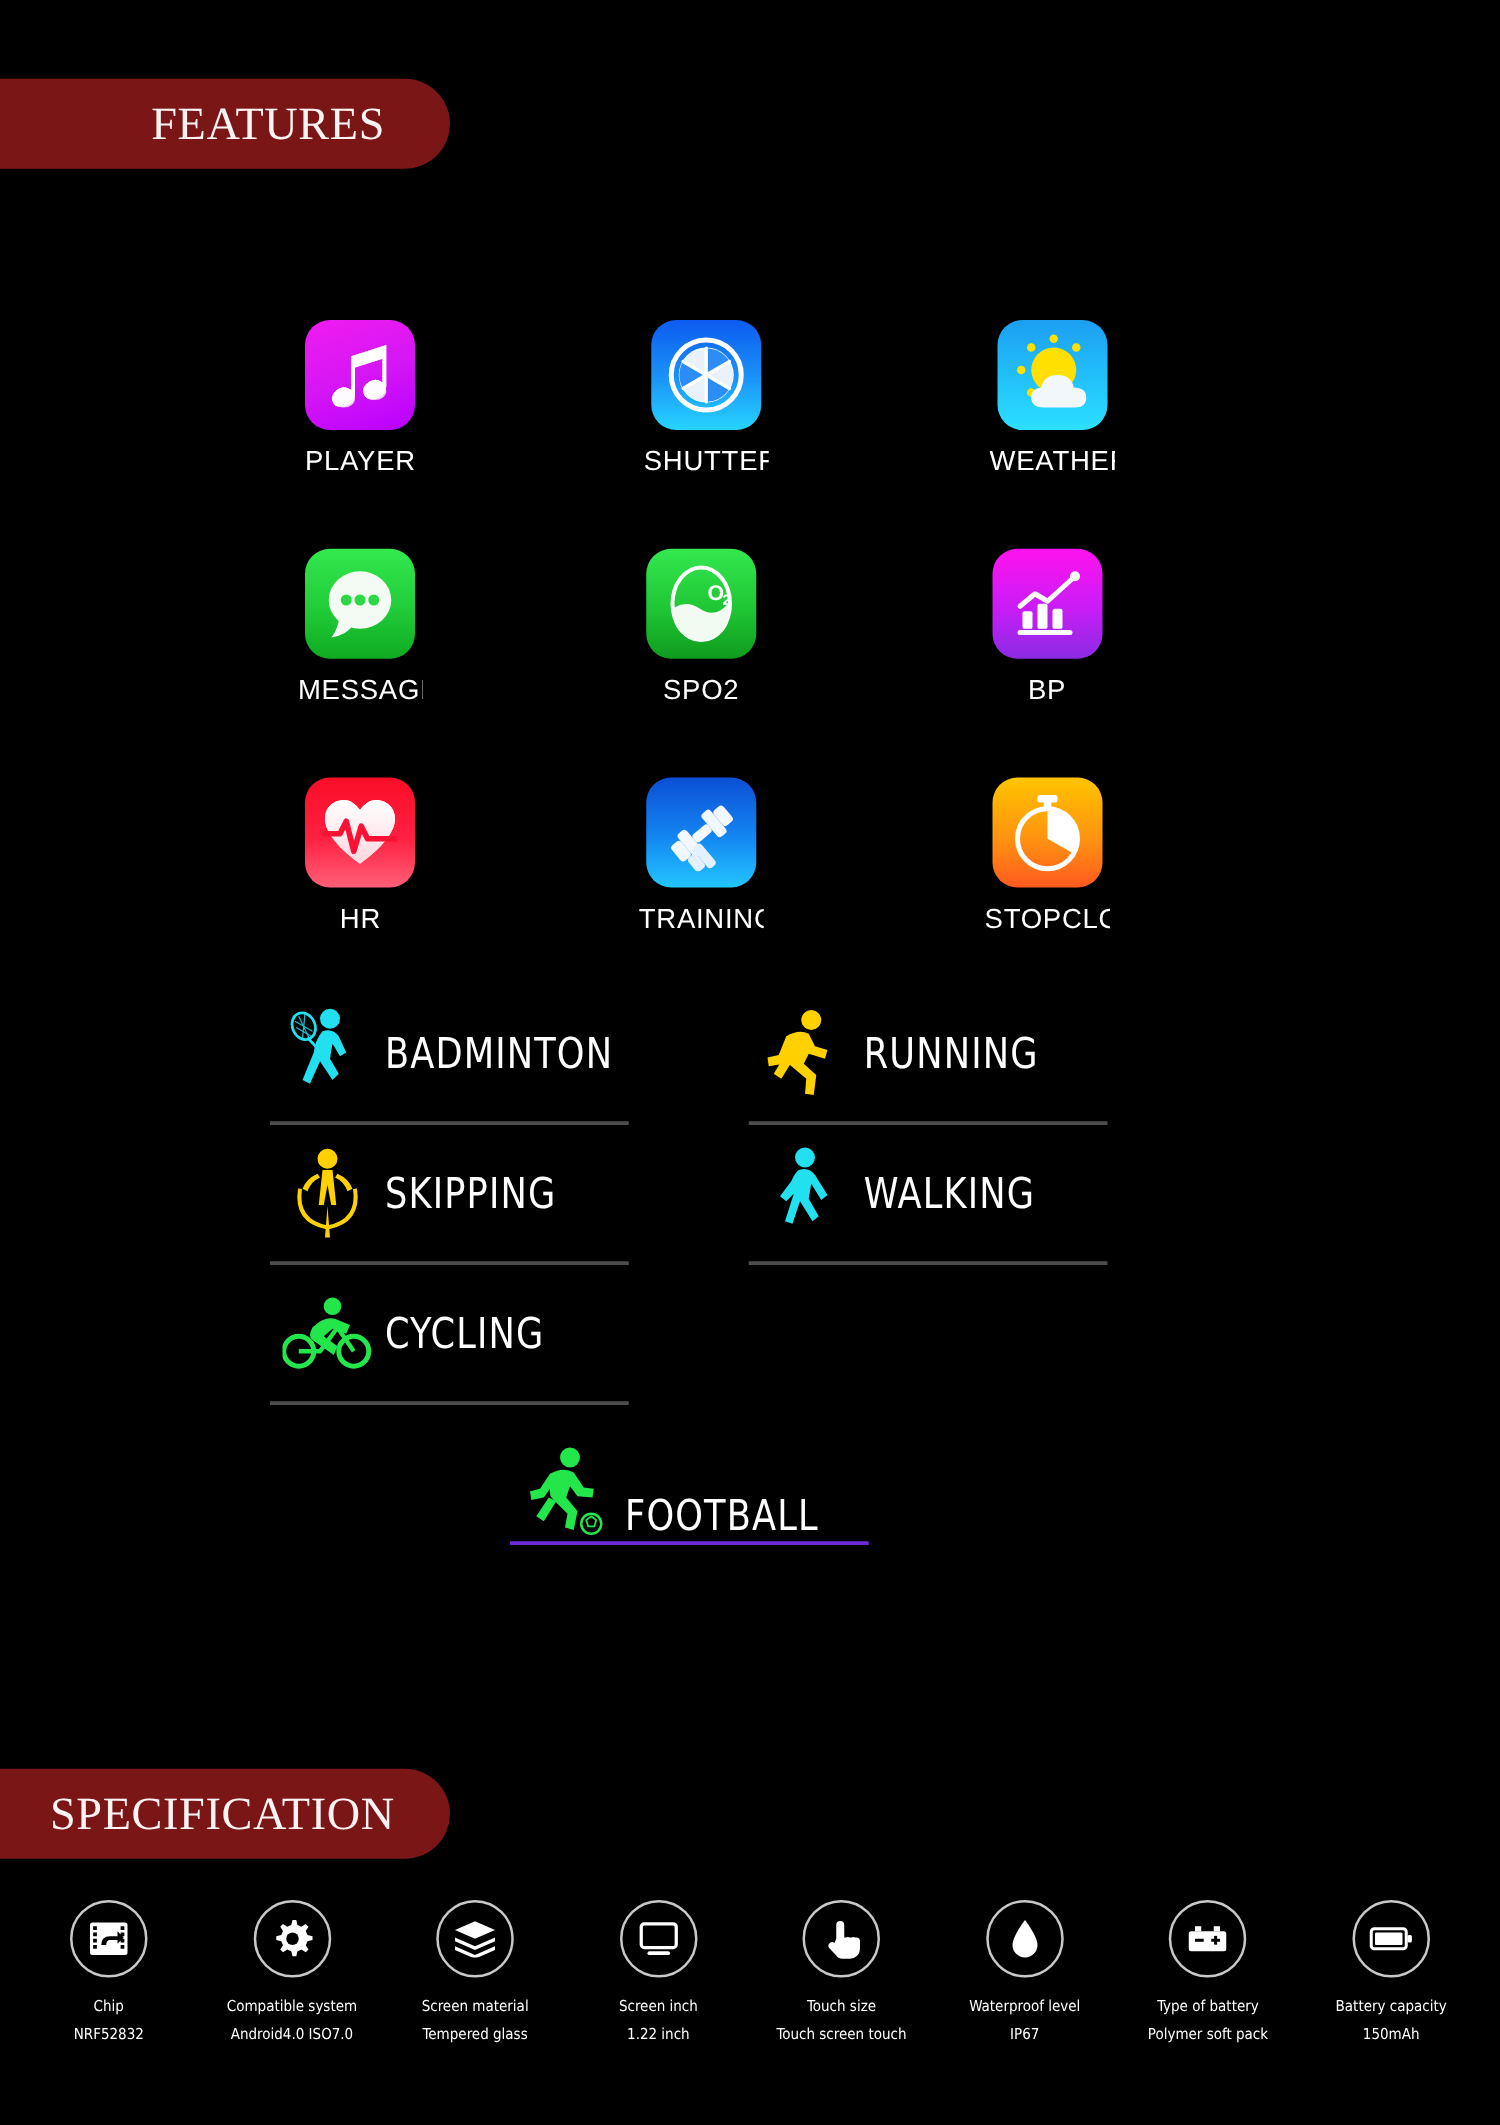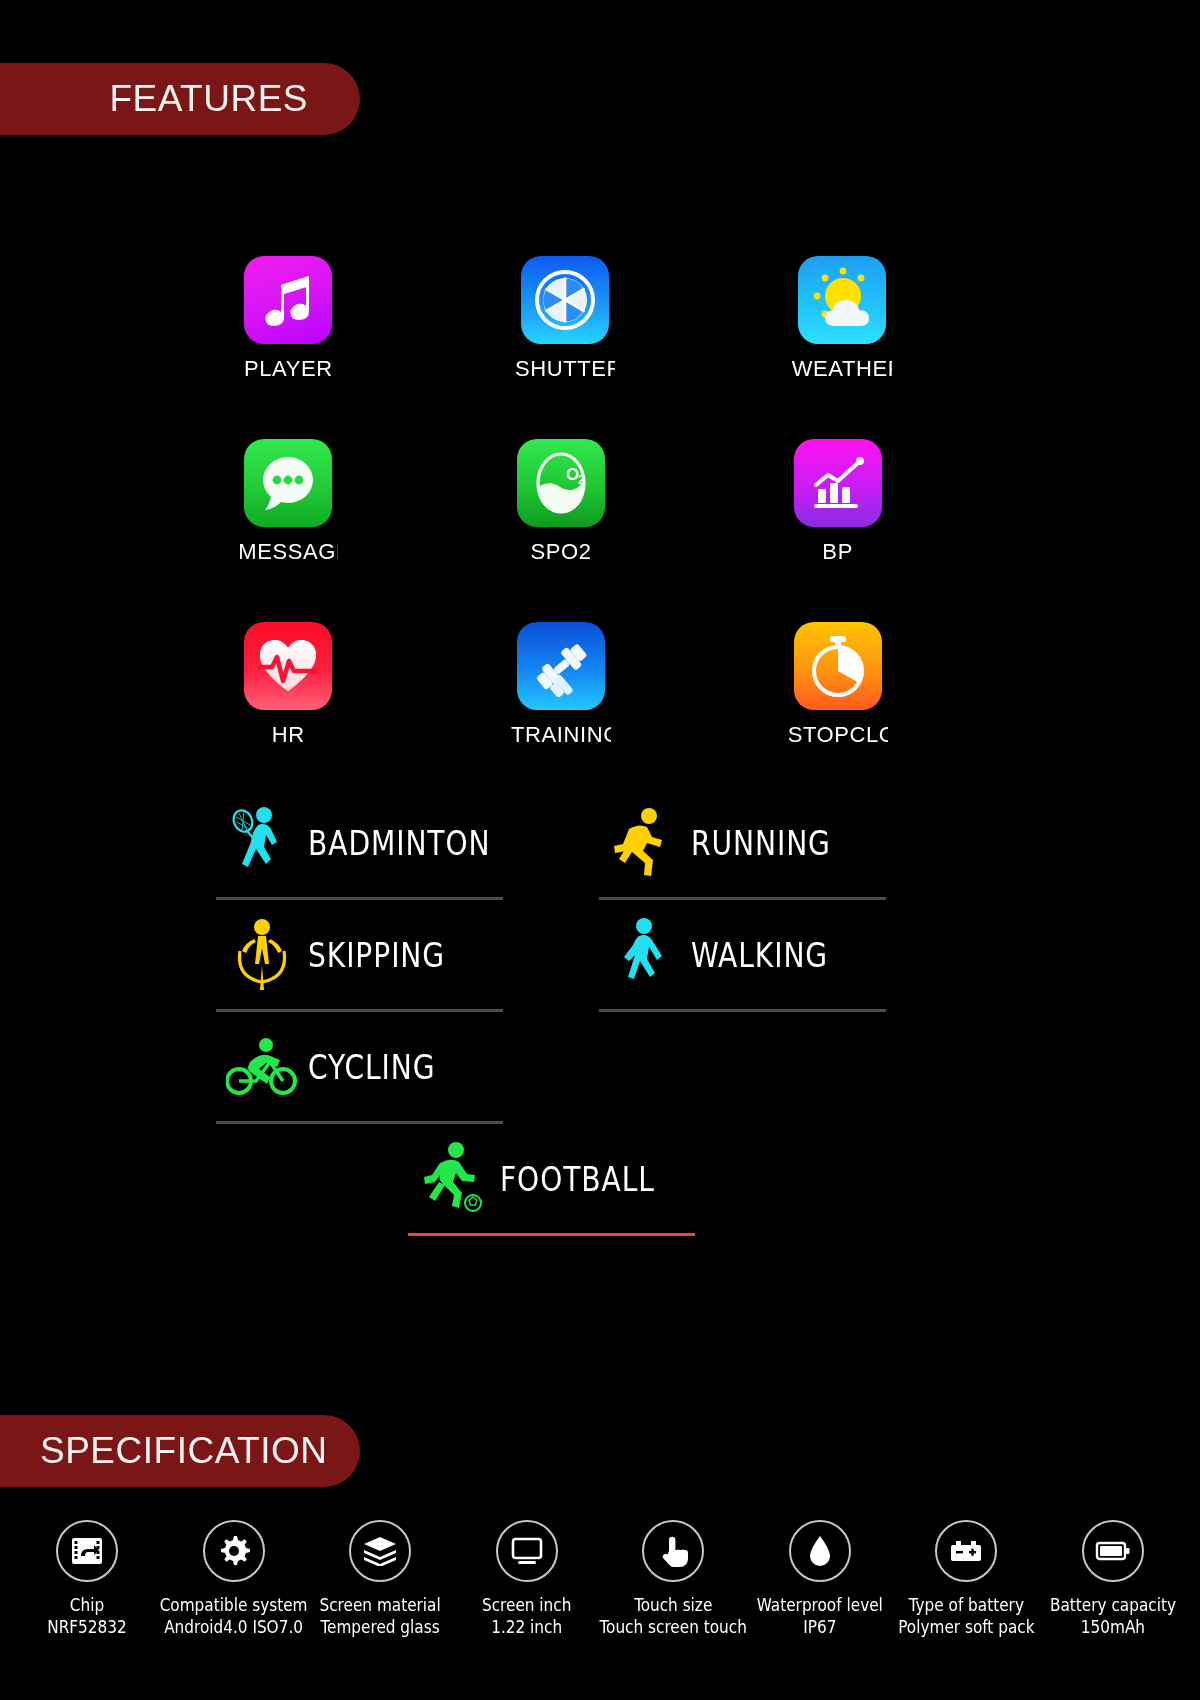--- a/index.html
+++ b/index.html
@@ -15,20 +15,21 @@
   .banner {
     position: absolute;
     left: 0;
     height: 72px;
     background: #7b1616;
     border-top-right-radius: 40px;
     border-bottom-right-radius: 40px;
     display: flex;
     align-items: center;
     box-shadow: 0 2px 6px rgba(0,0,0,0.6);
+    font-family: Liberation Serif, serif;
   }
   .banner-text {
     color: #fdf3f3;
     font-size: 37px;
     letter-spacing: 0.5px;
     font-weight: 400;
     white-space: nowrap;
   }
   #features-banner { top: 63px; width: 360px; justify-content: flex-end; padding-right: 52px; }
   #spec-banner { top: 1415px; width: 360px; justify-content: flex-start; padding-left: 40px; }
@@ -80,21 +81,21 @@
   .sport-label {
     color: #ffffff;
     font-size: 34px;
     letter-spacing: 1px;
     white-space: nowrap;
     font-family: "DejaVu Sans Condensed", "Liberation Sans Narrow", "Liberation Sans", sans-serif;
     transform: scaleX(0.92);
     transform-origin: left center;
   }
   .sports-row.single { justify-content: center; }
-  .sport-item.football { width: 287px; border-bottom: 3px solid #ef4444; }
+  .sport-item.football { width: 287px; border-bottom: 3px solid #6d28d9; align-items: flex-end; }
 
   
   .spec-strip {
     position: absolute;
     top: 1520px; left: 0;
     width: 1200px;
     display: flex;
     justify-content: space-between;
     padding: 0 28px;
   }
@@ -104,21 +105,21 @@
   }
   .spec-circle {
     width: 62px; height: 62px;
     border: 2px solid #c8c8c8;
     border-radius: 50%;
     display: flex; align-items: center; justify-content: center;
     margin-bottom: 12px;
   }
   .spec-line {
     color: #ffffff;
-    font-size: 17px;
+    font-size: 12px;
     line-height: 22px;
     text-align: center;
     white-space: nowrap;
     font-family: "DejaVu Sans Condensed", "Liberation Sans Narrow", "Liberation Sans", sans-serif;
   }
 </style>
 </head>
 <body>
 
 <div class="page">

